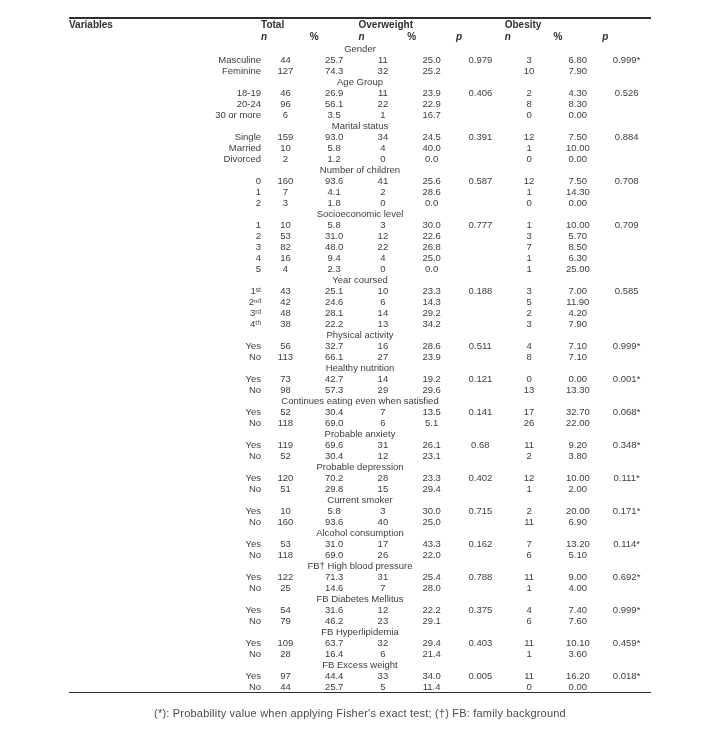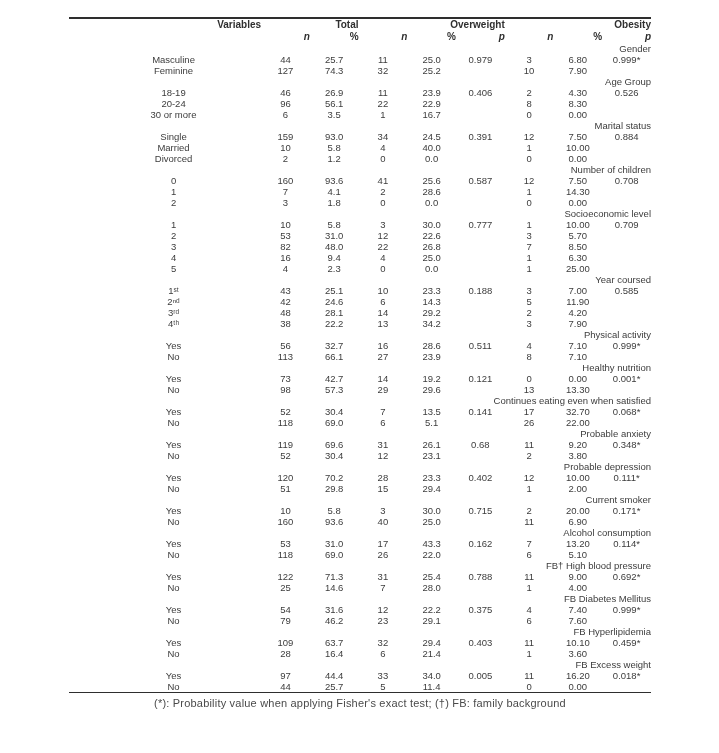--- a/index.html
+++ b/index.html
@@ -27,48 +27,48 @@
     table-layout: fixed;
     border-top: 2px solid #2e2e2e;
     border-bottom: 1.5px solid #2e2e2e;
   }
   col.c-var { width: 33%; }
   col.c-num { width: 8.375%; }
   thead th {
     font-size: 10px;
     font-weight: bold;
     color: #2f2f2f;
-    text-align: right;
+    text-align: left;
     padding: 0;
     height: 12px;
     line-height: 12px;
     white-space: nowrap;
   }
   thead th.itl { font-style: italic; }
   tbody td {
     font-size: 9.5px;
     height: 11px;
     line-height: 11px;
     padding: 0;
     white-space: nowrap;
     overflow: hidden;
   }
   td.cat {
+    text-align: center;
+    color: #3c3c3c;
+  }
+  td.sub {
     text-align: right;
-    color: #3c3c3c;
-  }
-  td.sub {
-    text-align: center;
     padding-left: 17px;
   }
   td.num {
     text-align: center;
   }
   .footnote {
-    margin-top: 4px;
+    margin-top: 14px;
     text-align: center;
     font-size: 11px;
     color: #4a4a4a;
     letter-spacing: 0.2px;
     white-space: nowrap;
   }
 </style>
 </head>
 <body>
 

